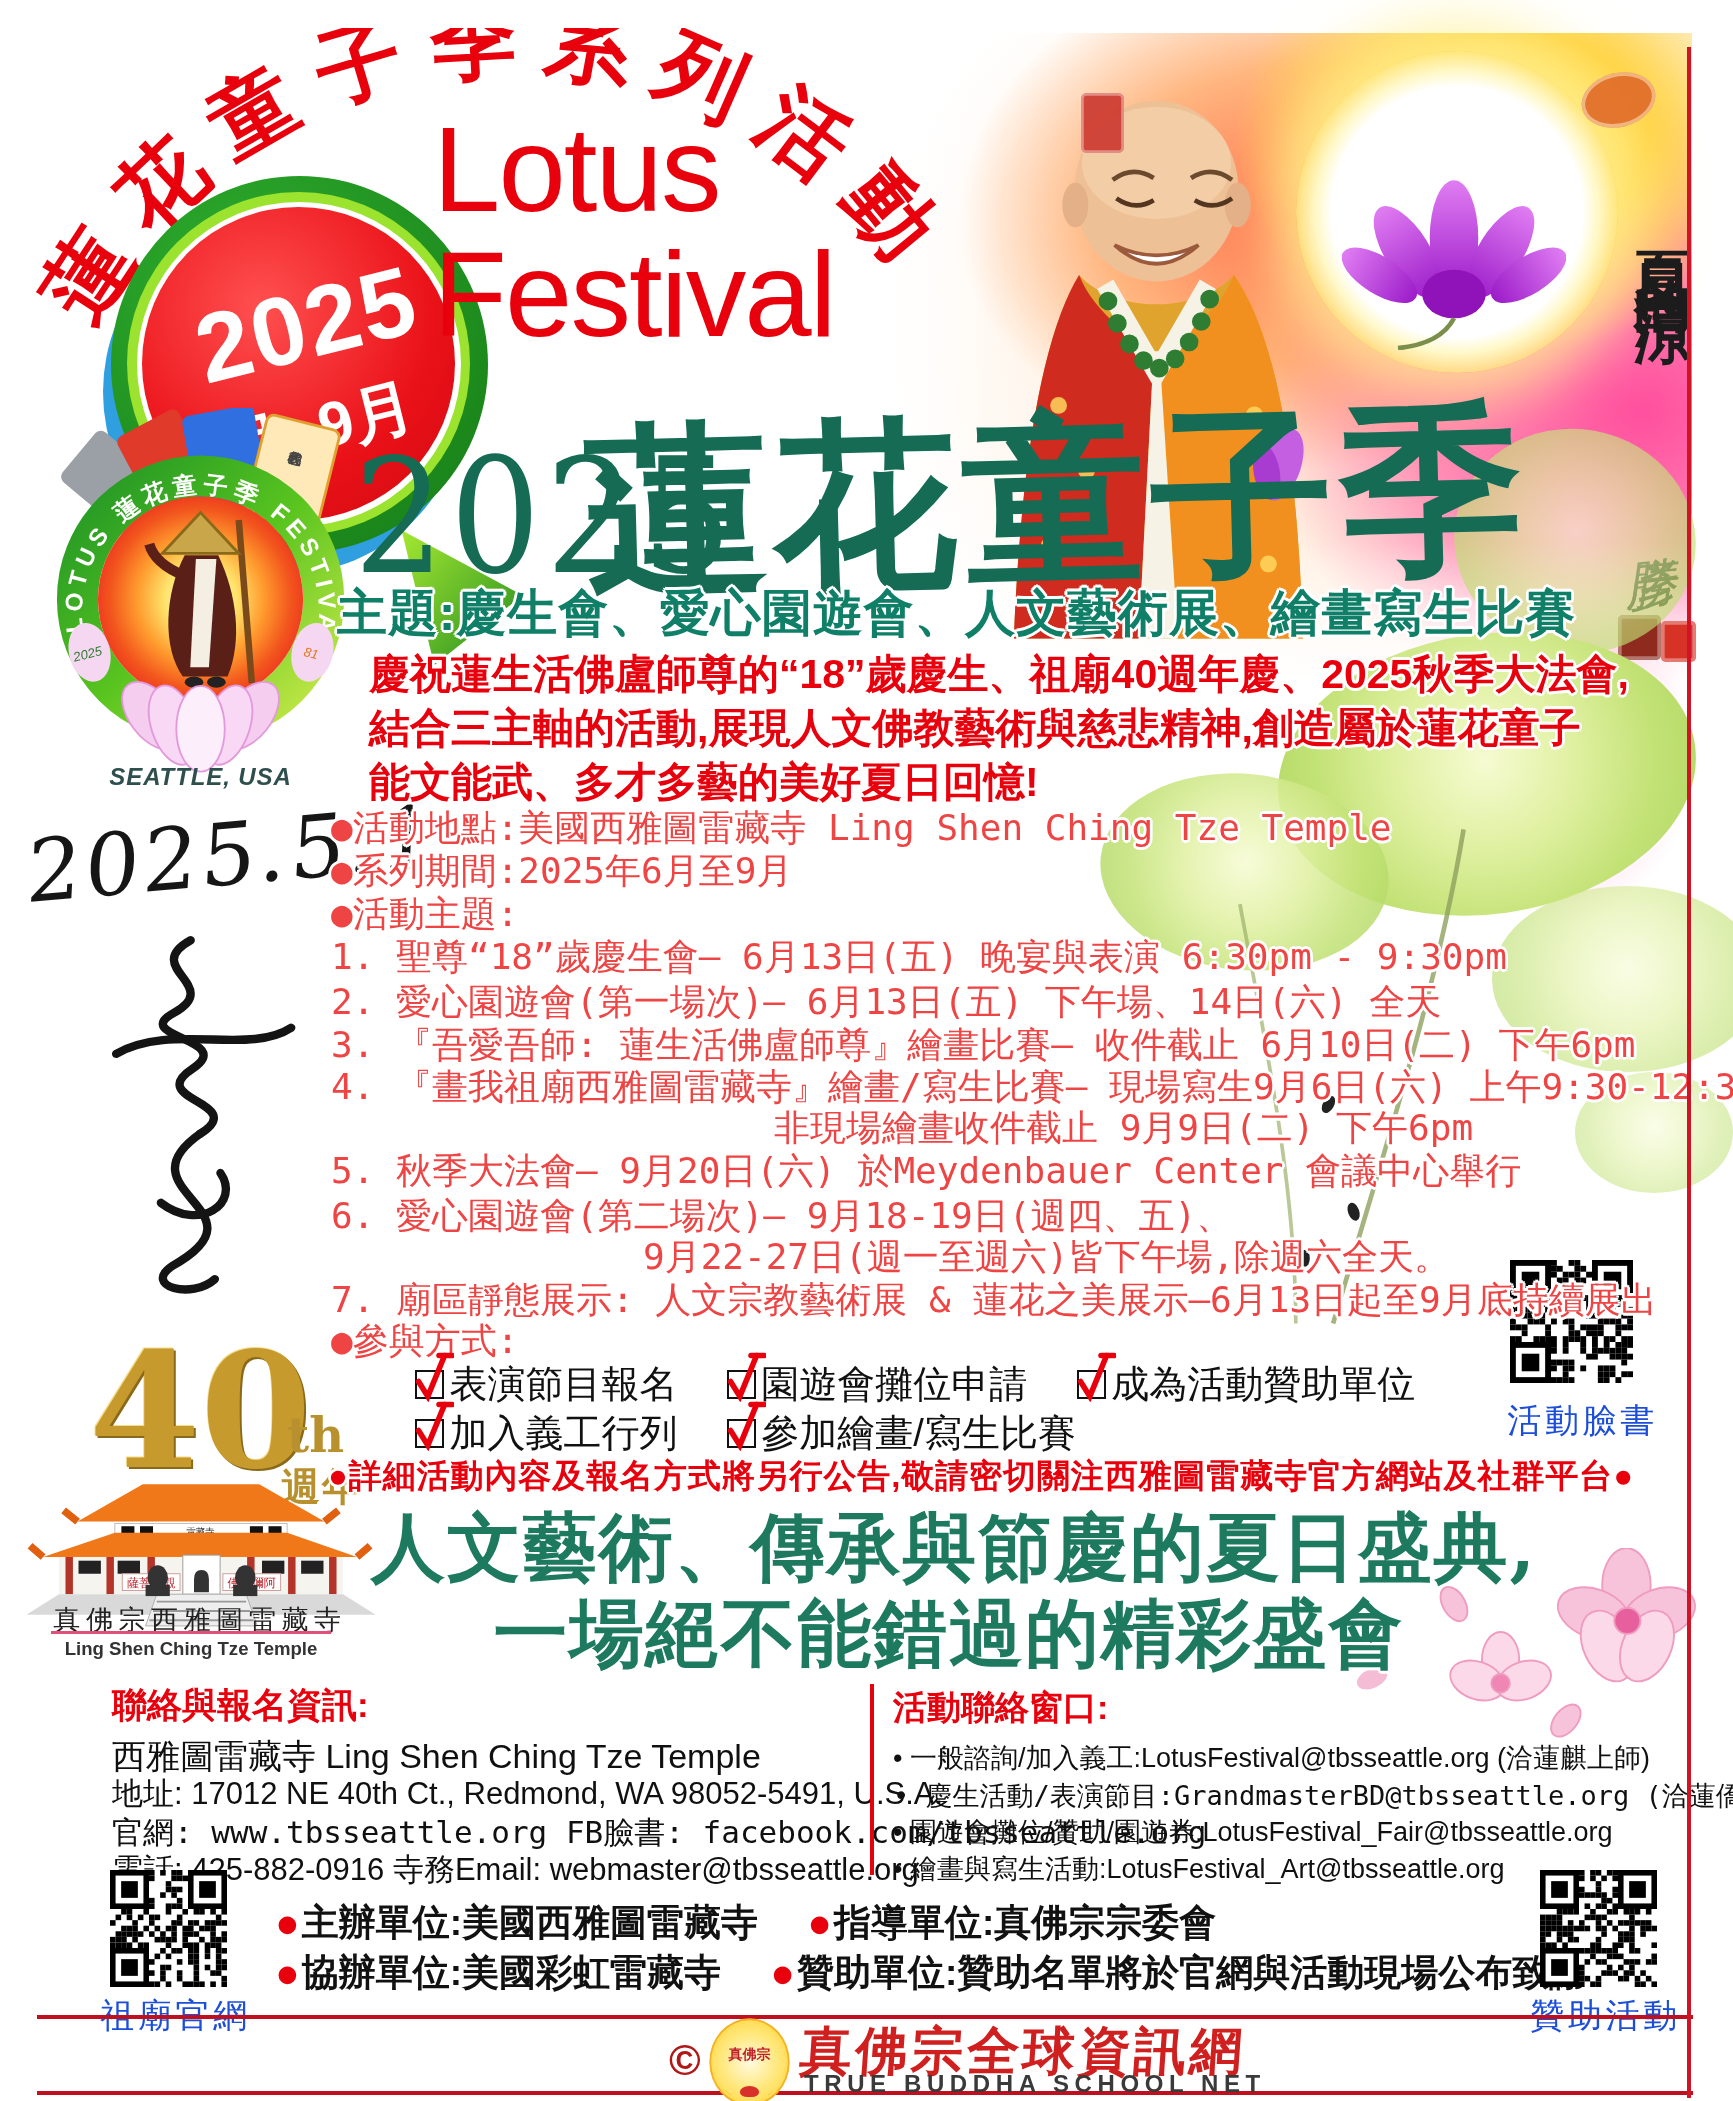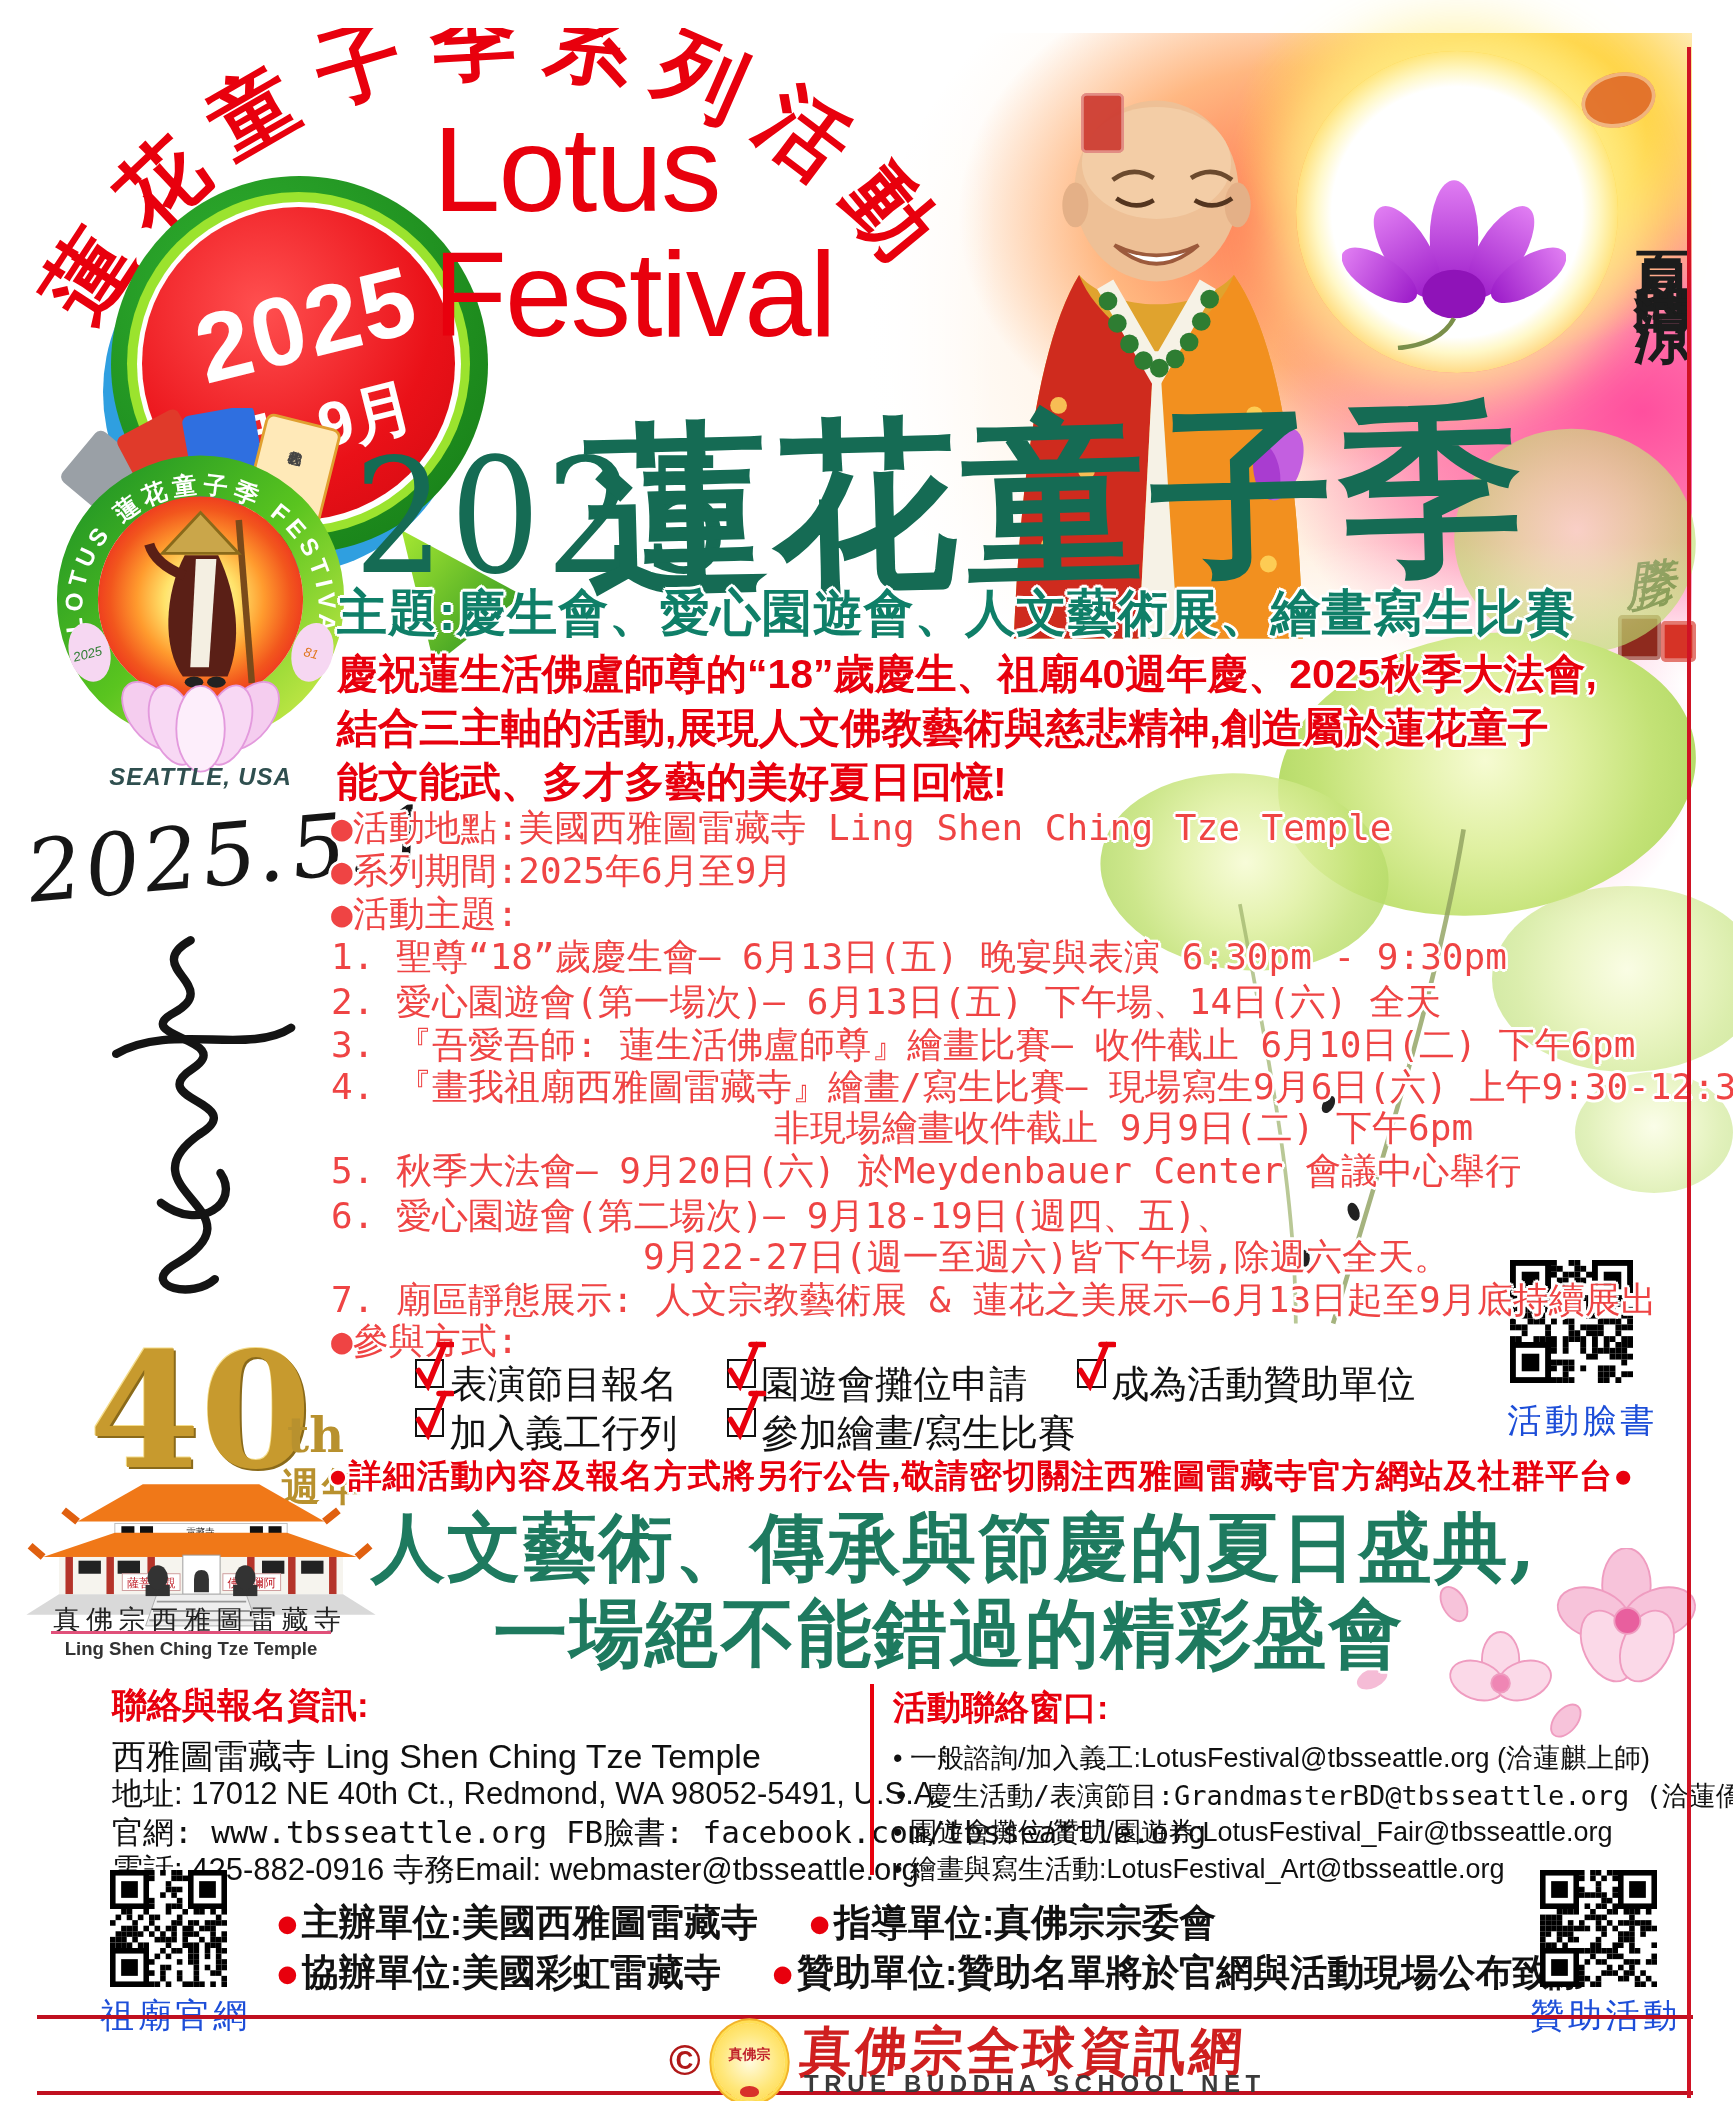--- a/index.html
+++ b/index.html
@@ -13,26 +13,26 @@
   .mono{font-family:"DejaVu Sans Mono","DejaVu Sans",sans-serif;}
   .serif{font-family:"DejaVu Serif","Liberation Serif",serif;}
   .red{color:#e8000d;}
   .green{color:#156b54;}
   .teal{color:#0f7f68;}
   .gold{color:#b8912e;}
   .blk{color:#ef4444;}
 
   .title-en{font-size:121px;font-weight:normal;line-height:1.03;color:#e8000d;letter-spacing:-1.9px;}
   .theme{font-size:50px;font-weight:bold;letter-spacing:0.9px;}
-  .intro{font-size:41px;font-weight:bold;line-height:54px;}
+  .intro{font-size:41px;font-weight:bold;line-height:54px;margin-left:32px;}
   .sched{font-size:36px;line-height:41px;}
   .notice{font-size:33px;font-weight:bold;letter-spacing:0.9px;}
   .slogan{font-size:74px;font-weight:bold;letter-spacing:1.9px;color:#1e7a5f;text-align:right;}
 
-  .cb-item{display:inline-flex;margin-right:45px;}
+  .cb-item{display:inline-flex;align-items:center;margin-right:45px;}
   .cbx{position:relative;display:inline-block;width:25px;height:25px;border:2.8px solid #111;
        background:#fff;margin-right:5.6px;}
   .cbx svg{position:absolute;left:-5.6px;top:-24px;}
   .cb-label{font-size:38px;color:#111;}
 
   .qr{background:#fff;display:block;}
   .qr-label{font-size:34px;color:#1d4ed8;text-align:right;letter-spacing:3.7px;font-weight:bold;}
 
   .contact-line{font-size:31px;color:#101010;line-height:38px;}
   .contact-line-r{font-size:27px;color:#101010;line-height:37px;}

